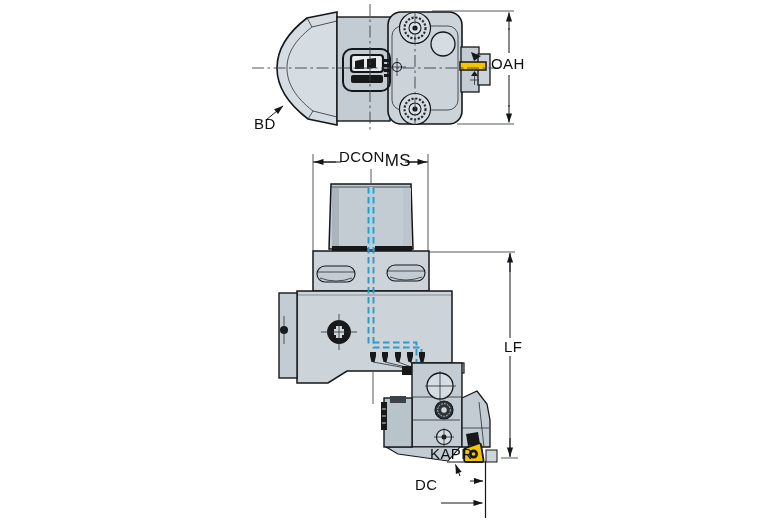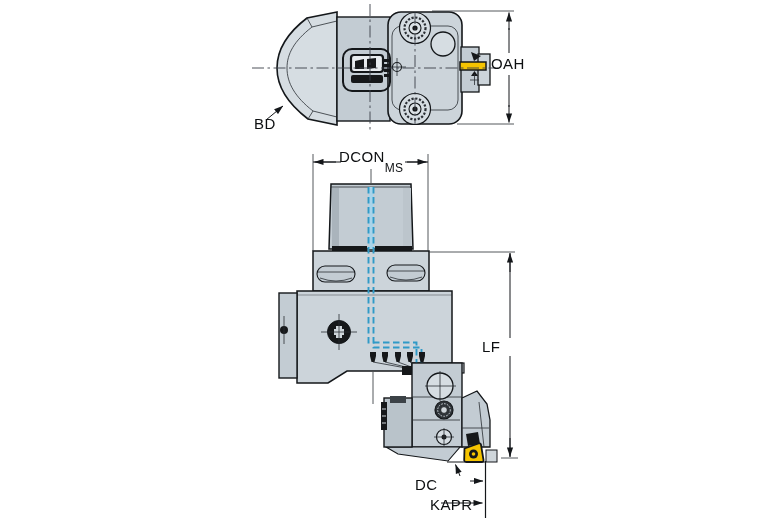--- a/index.html
+++ b/index.html
@@ -5,21 +5,21 @@
   html,body{margin:0;padding:0;background:#fff;}
   #stage{
     position:relative;width:767px;height:523px;background:#fff;overflow:hidden;
     font-family:"Liberation Sans", sans-serif;
   }
   svg{position:absolute;left:0;top:0;}
   .dim-label{
     position:absolute;color:#0d0f11;font-size:15px;line-height:16px;
     letter-spacing:.4px;white-space:nowrap;
   }
-  .dim-label .sub{font-size:12px;position:relative;top:10px;letter-spacing:.2px;}
+  .dim-label .sub{font-size:17px;position:relative;top:4px;letter-spacing:.2px;}
   .center{}
   
   .f-body   {fill:var(--c-body-fill,#ccd4da);}
   .f-body2  {fill:var(--c-body-fill-light,#d6dde2);}
   .f-body3  {fill:var(--c-body-fill-mid,#c3ccd3);}
   .f-dark   {fill:var(--c-detail-black,#16181a);}
   .s-out    {stroke:var(--c-outline,#14171a);}
   .coolant  {stroke:var(--c-coolant-blue,#2f9ac7);fill:none;}
   .coolcore {stroke:var(--c-coolant-light,#a8d4ea);fill:none;}
   .f-insert {fill:var(--c-insert-yellow,#f5c400);}
@@ -220,18 +220,18 @@
 </svg>
 
 <div class="dim-label" style="left:254px;top:116px;">BD</div>
 
 <div class="dim-label center" style="left:491px;top:56px;width:38px;">OAH</div>
 
 <div class="dim-label" style="left:339px;top:149px;">
   <span>DCON</span><span class="sub">MS</span>
 </div>
 
-<div class="dim-label center" style="left:482px;top:339px;width:22px;">LF</div>
-
-<div class="dim-label" style="left:430px;top:497px;">KAPR</div>
+<div class="dim-label center" style="left:504px;top:339px;width:22px;">LF</div>
+
+<div class="dim-label" style="left:430px;top:446px;">KAPR</div>
 
 <div class="dim-label" style="left:415px;top:477px;">DC</div>
 
 </div>
 </body></html>

